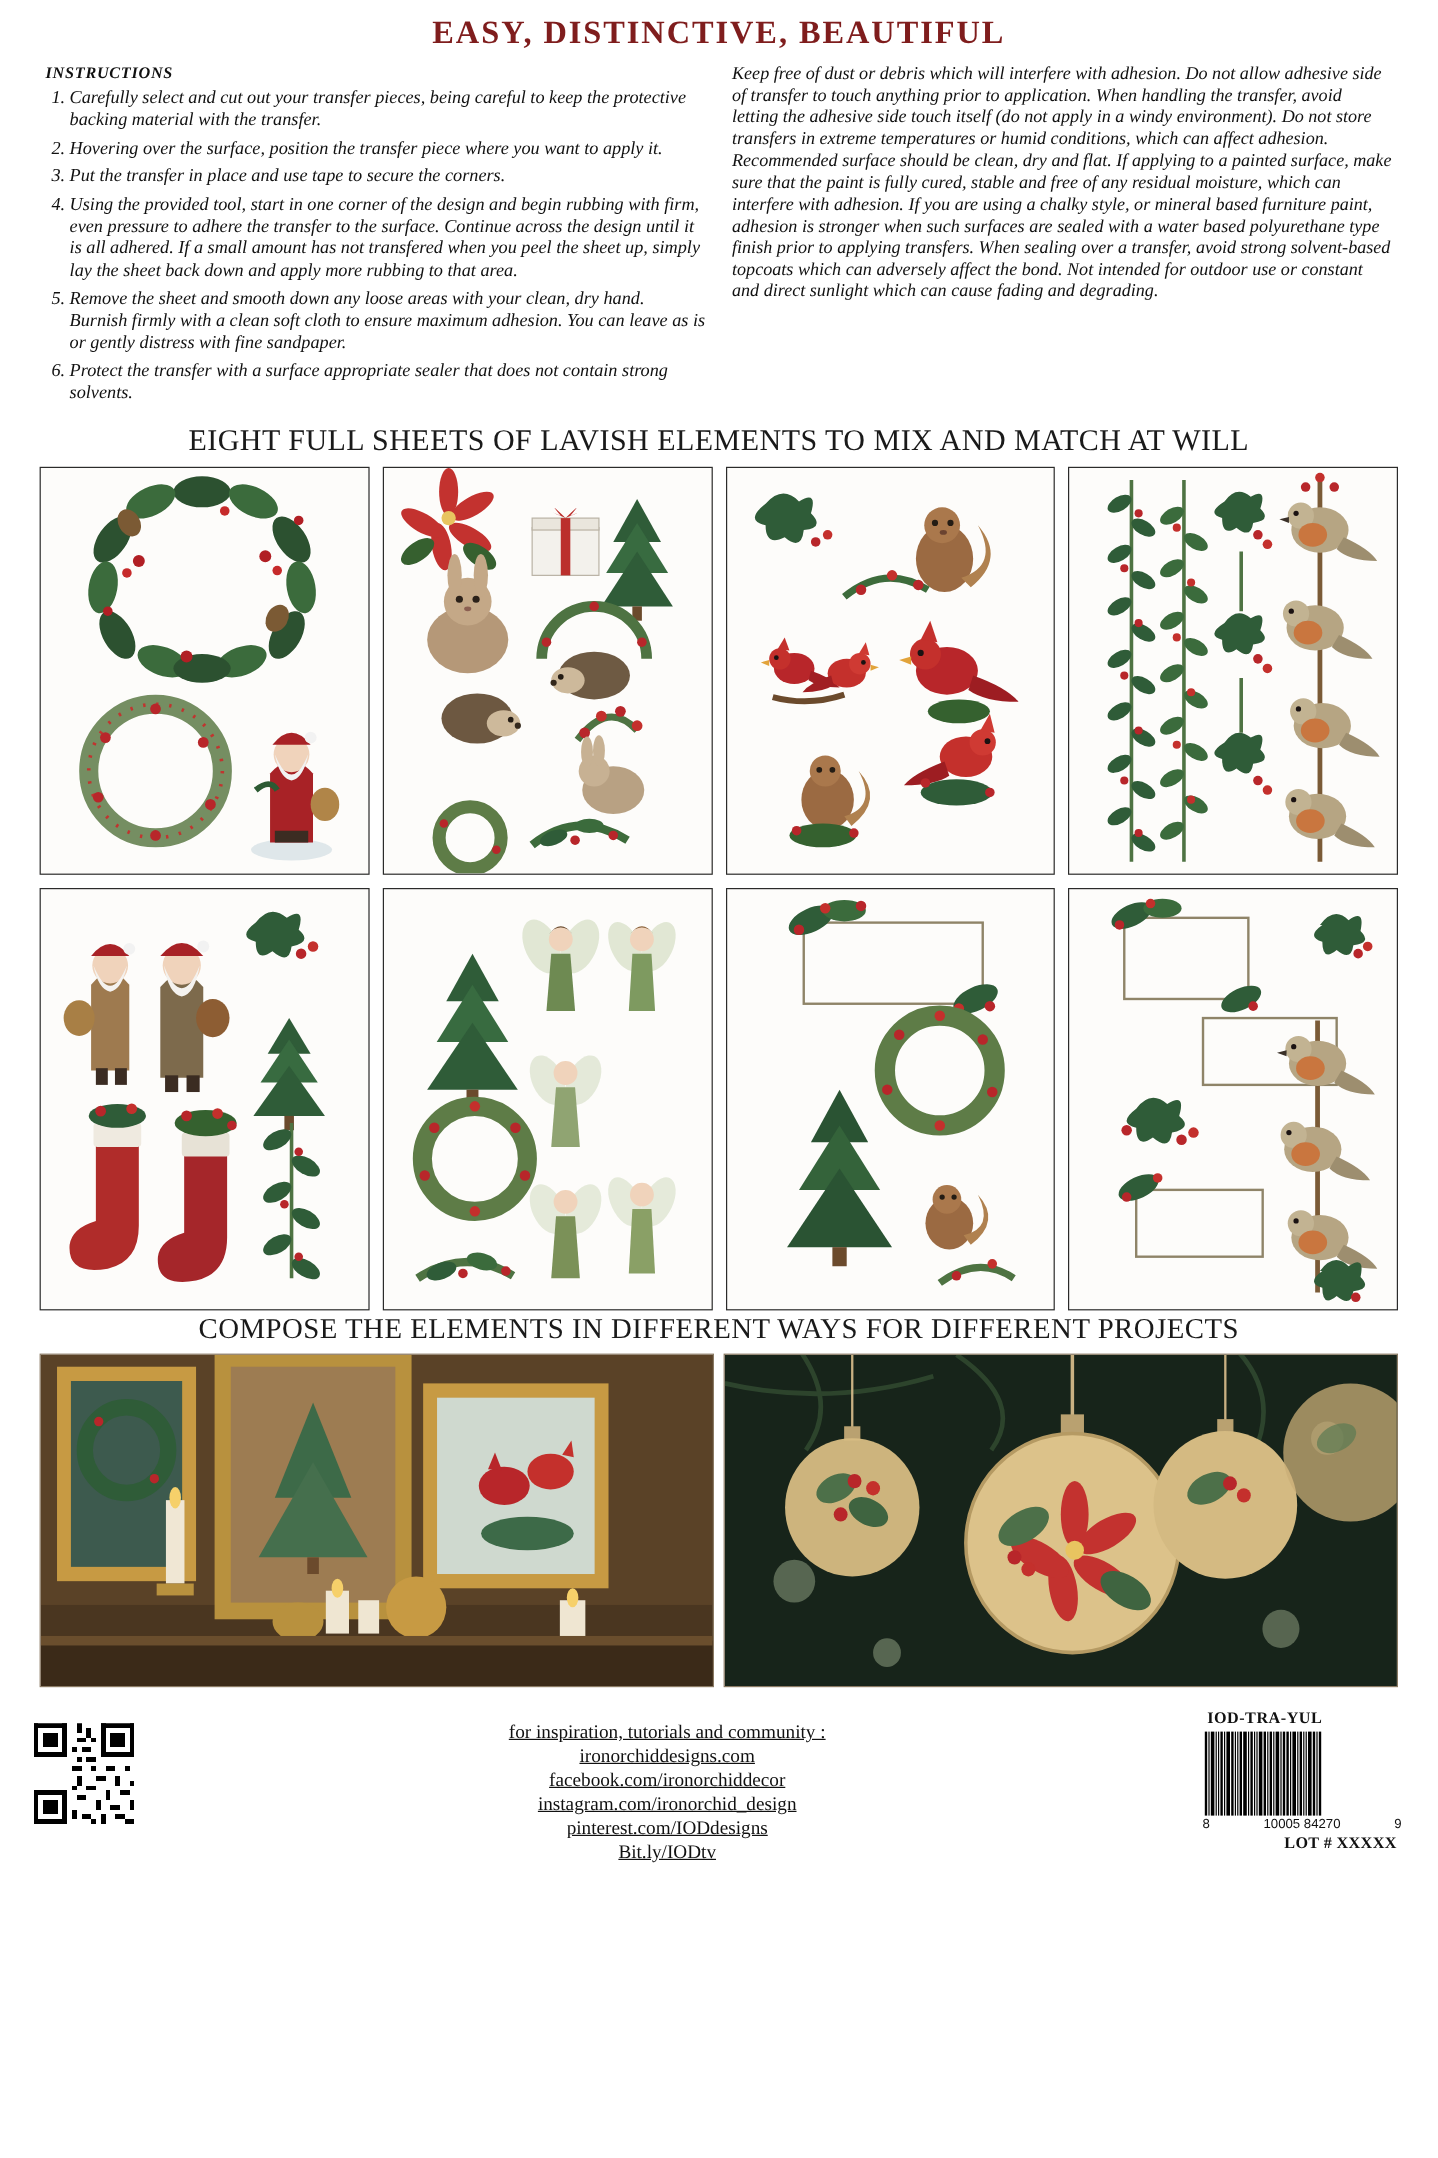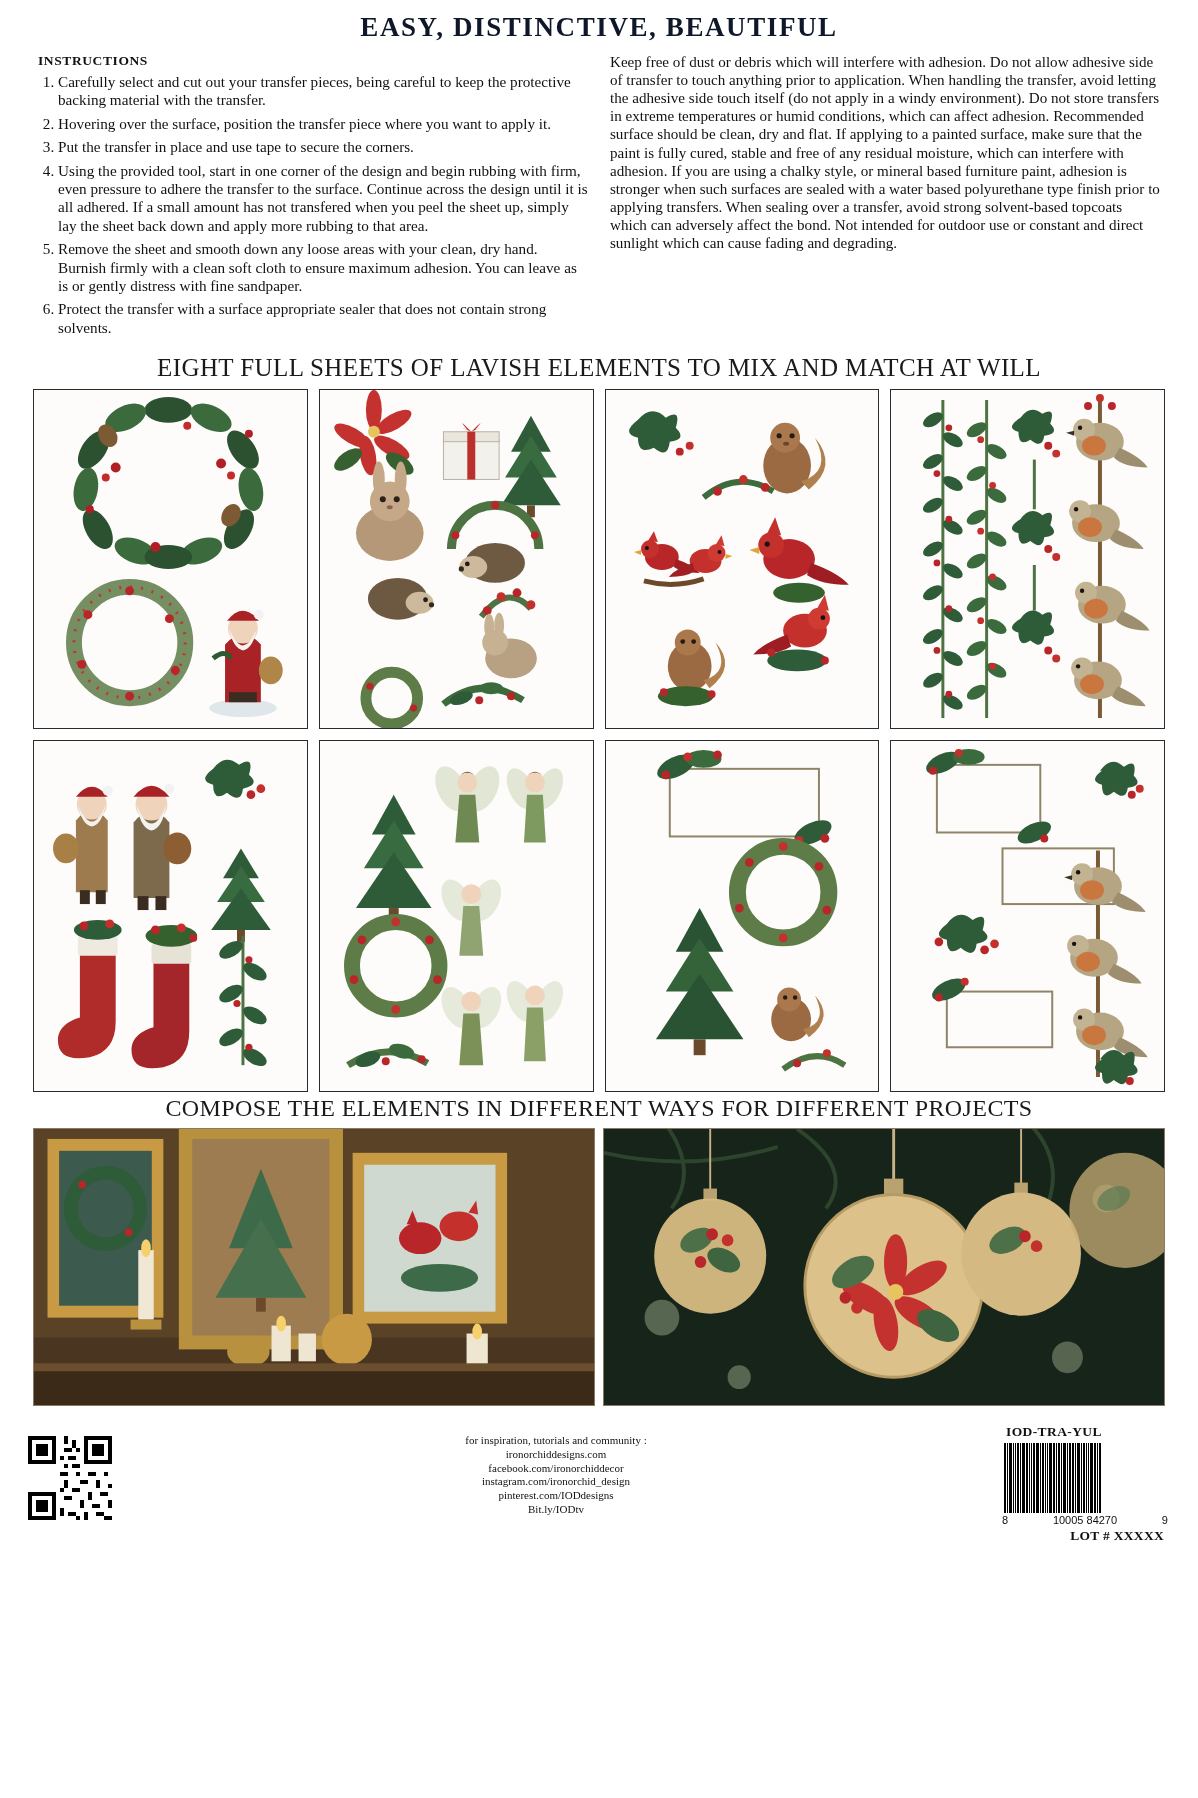--- a/index.html
+++ b/index.html
@@ -16,30 +16,30 @@
   }
 
   
   .headline {
     text-align: center;
     font-family: "Liberation Serif", serif;
     font-size: 27px;
     letter-spacing: 1.6px;
     font-weight: bold;
     padding-top: 12px;
-    color: #0f172a;
+    color: #7f1d1d;
   }
 
   
   .text-cols {
     display: flex;
     gap: 22px;
     padding: 10px 38px 0 38px;
   }
-  .col { width: 50%; }
+  .col { width: 50%; font-style: italic; }
   .col-head {
     font-size: 13.5px;
     font-weight: bold;
     letter-spacing: 0.6px;
     margin-bottom: 4px;
     font-family: "Liberation Serif", serif;
   }
   ol.instructions {
     margin: 0; padding-left: 20px;
     font-size: 15.2px;
@@ -120,23 +120,24 @@
     position: relative;
     height: 120px;
   }
   .qr {
     width: 84px; height: 84px;
     margin-top: 16px;
   }
   .links {
     flex: 1;
     text-align: center;
-    font-size: 11px;
+    font-size: 16px;
     line-height: 1.25;
     padding-top: 14px;
+    text-decoration: underline;
   }
   .legal {
     width: 290px;
     text-align: center;
     font-size: 17px;
     line-height: 1.3;
     padding-top: 10px;
   }
   .barcode-block {
     width: 170px;

